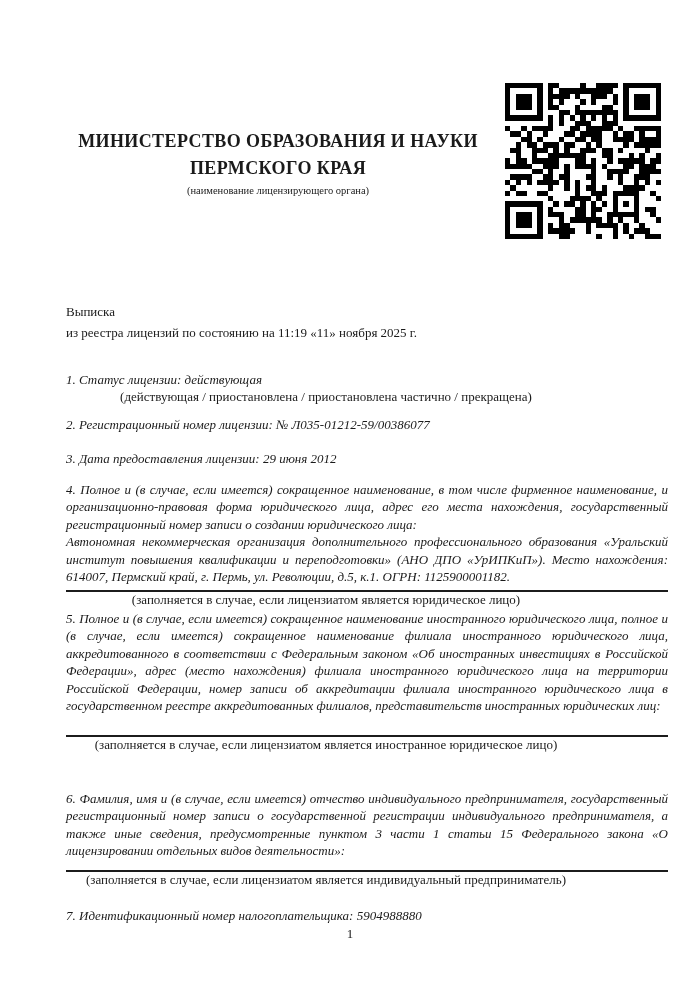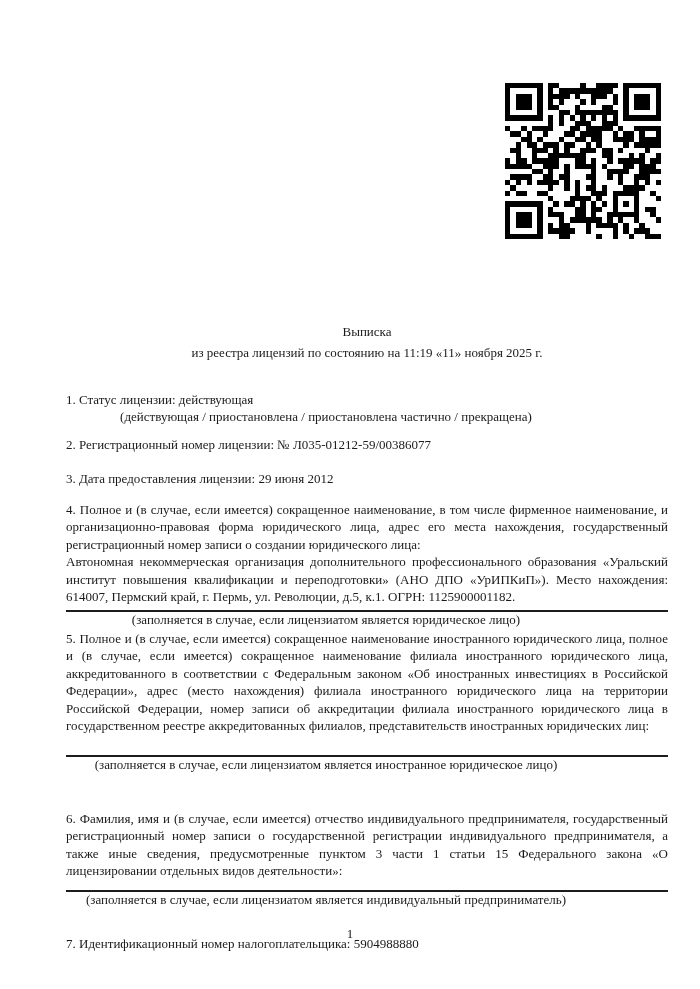--- a/index.html
+++ b/index.html
@@ -26,48 +26,55 @@
   
   .qr {
     position:absolute; top:83px; left:505px; width:156px; height:156px;
   }
   .qr svg { display:block; width:100%; height:100%; }
   
   .content {
     position:absolute; top:301px; left:66px; width:602px;
     font-size:13px; line-height:17.5px;
   }
-  .doc-title { text-align:center; line-height:21px;margin-top:20px; }
-  .item { margin-top:17px; text-align:justify; }
+  .doc-title { line-height:21px; }
+  .item { margin-top:17px; text-align:justify;font-style:italic; }
   .i1 { margin-top:28px; }
   .i2 { margin-top:12px; }
   .i3 { margin-top:17px; }
   .i4 { margin-top:13px; }
   .i5 { margin-top:3px; }
   .i6 { margin-top:38px; }
-  .i7 { margin-top:28px; }
+  .i7 { margin-top:20px; }
   .cap {
     width:520px; text-align:center;
     font-size:13px; line-height:15px;
   }
   .rule { height:2px; background:#1c1c1c; }
   .r4 { margin-top:4px; }
   .r5 { margin-top:3px; }
   .r6 { margin-top:10px; }
   .gap-line { height:17px; }
   .page-number {
     position:absolute; top:926px; left:0; width:700px;
     text-align:center; font-size:13px;
   }
 </style>
 </head>
 <body>
 
 <div class="page">
 
+  <div class="header">
+    <div class="ministry-name">
+      <span>МИНИСТЕРСТВО ОБРАЗОВАНИЯ И НАУКИ</span><br>
+      <span>ПЕРМСКОГО КРАЯ</span>
+    </div>
+    <div class="ministry-caption">(наименование лицензирующего органа)</div>
+  </div>
 
   <div class="qr" id="qr">
       <svg viewBox="0 0 29 29" shape-rendering="crispEdges" fill="#000000" xmlns="http://www.w3.org/2000/svg">
         <rect x="0" y="0" width="1" height="1"></rect>
         <rect x="1" y="0" width="1" height="1"></rect>
         <rect x="2" y="0" width="1" height="1"></rect>
         <rect x="3" y="0" width="1" height="1"></rect>
         <rect x="4" y="0" width="1" height="1"></rect>
         <rect x="5" y="0" width="1" height="1"></rect>
         <rect x="6" y="0" width="1" height="1"></rect>

